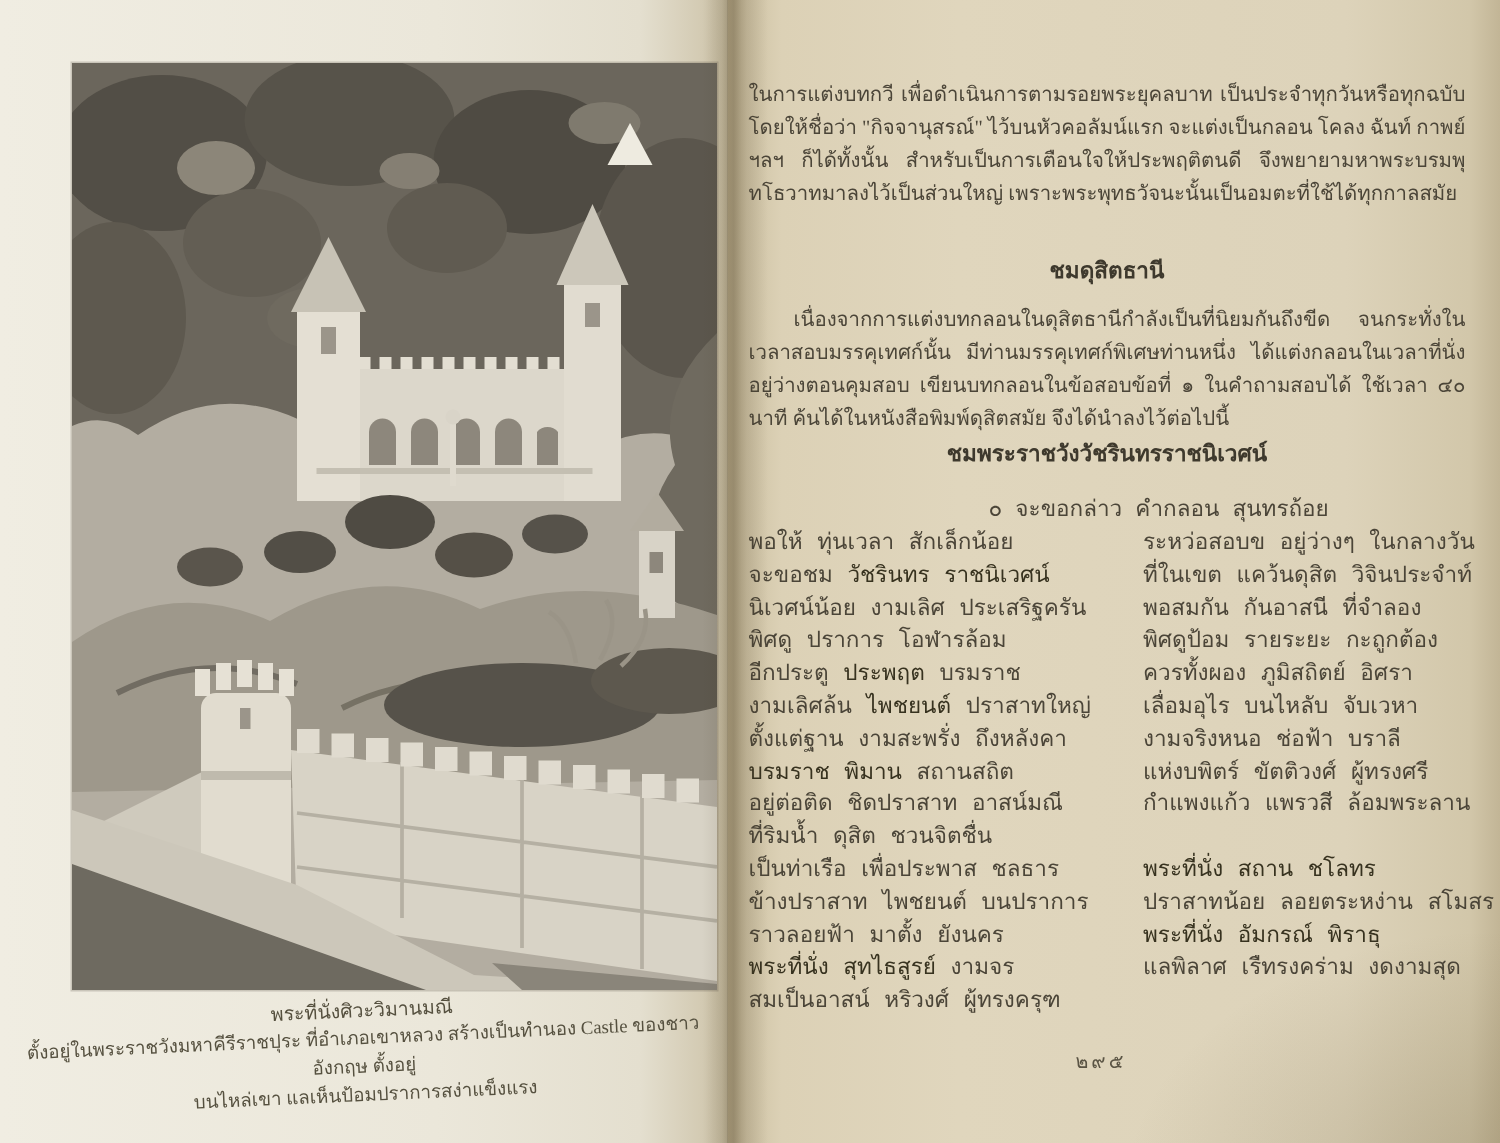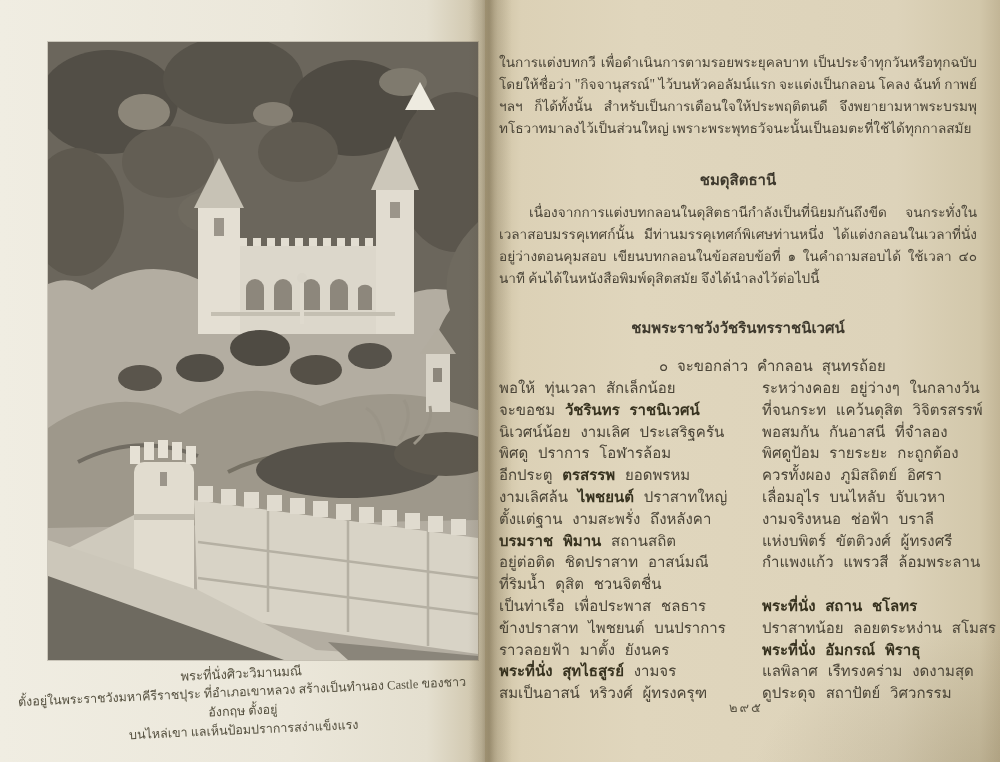--- a/index.html
+++ b/index.html
@@ -40,32 +40,32 @@
   .para{
     font-size:13.6px;line-height:22px;text-align:justify;margin:0;
   }
   .para1{margin-top:52px;}
   .para2{margin-top:10px;text-indent:30px;}
   .heading{
     text-align:center;font-weight:700;font-size:15px;color:#3e392d;
     margin:0;
   }
   .h1{margin-top:28px;font-family:Liberation Mono, monospace;}
-  .h2{margin-top:26px;}
+  .h2{}
 
   .poem{margin-top:15px;font-size:15px;}
   .poem-open{margin-left:160px;line-height:22px;word-spacing:5px;}
   .poem-rows{margin-top:1px;}
   .poem-row{display:flex;line-height:21.8px;}
   .hemi{word-spacing:6px;white-space:nowrap;}
   .hemi.l{width:263px;flex:0 0 263px;}
-  .hemi b{font-weight:700;color:#37321f;}
+  .hemi b{font-weight:400;color:#37321f;}
 
   .page-number{
-    position:absolute;left:244px;top:697px;
+    position:absolute;left:232px;top:697px;
     font-size:13px;color:#5a5444;letter-spacing:2px;
   }
 
   
   .gutter{
     position:absolute;left:468px;top:0;width:44px;height:762px;pointer-events:none;
     background:linear-gradient(90deg,
       rgba(70,58,34,0) 0%,
       rgba(70,58,34,.10) 30%,
       rgba(70,58,34,.30) 48%,
@@ -224,36 +224,36 @@
 
       <p class="para para2">เนื่องจากการแต่งบทกลอนในดุสิตธานีกำลังเป็นที่นิยมกันถึงขีด จนกระทั่งในเวลาสอบมรรคุเทศก์นั้น มีท่านมรรคุเทศก์พิเศษท่านหนึ่ง ได้แต่งกลอนในเวลาที่นั่งอยู่ว่างตอนคุมสอบ เขียนบทกลอนในข้อสอบข้อที่ ๑ ในคำถามสอบได้ ใช้เวลา ๔๐ นาที ค้นได้ในหนังสือพิมพ์ดุสิตสมัย จึงได้นำลงไว้ต่อไปนี้</p>
 
       <h3 class="heading h2">ชมพระราชวังวัชรินทรราชนิเวศน์</h3>
 
       <div class="poem">
         <div class="poem-open">๐  จะขอกล่าว คำกลอน สุนทรถ้อย</div>
         <div class="poem-rows">
             <div class="poem-row">
               <span class="hemi l"><span>พอให้ ทุ่นเวลา สักเล็กน้อย</span></span>
-              <span class="hemi r"><span>ระหว่างคอย อยู่ว่างๆ ในกลางวัน</span></span>
+              <span class="hemi r"><span>ระหว่อสอบข อยู่ว่างๆ ในกลางวัน</span></span>
             </div>
             <div class="poem-row">
               <span class="hemi l"><span>จะขอชม </span><b>วัชรินทร ราชนิเวศน์</b></span>
-              <span class="hemi r"><span>ที่จนกระท แคว้นดุสิต วิจิตรสรรพ์</span></span>
+              <span class="hemi r"><span>ที่ในเขต แคว้นดุสิต วิจินประจำท์</span></span>
             </div>
             <div class="poem-row">
               <span class="hemi l"><span>นิเวศน์น้อย งามเลิศ ประเสริฐครัน</span></span>
               <span class="hemi r"><span>พอสมกัน กันอาสนี ที่จำลอง</span></span>
             </div>
             <div class="poem-row">
               <span class="hemi l"><span>พิศดู ปราการ โอฬารล้อม</span></span>
               <span class="hemi r"><span>พิศดูป้อม รายระยะ กะถูกต้อง</span></span>
             </div>
             <div class="poem-row">
-              <span class="hemi l"><span>อีกประตู </span><b>ตรสรรพ</b><span> ยอดพรหม</span></span>
+              <span class="hemi l"><span>อีกประตู </span><b>ประพฤต</b><span> บรมราช</span></span>
               <span class="hemi r"><span>ควรทั้งผอง ภูมิสถิตย์ อิศรา</span></span>
             </div>
             <div class="poem-row">
               <span class="hemi l"><span>งามเลิศล้น </span><b>ไพชยนต์</b><span> ปราสาทใหญ่</span></span>
               <span class="hemi r"><span>เลื่อมอุไร บนไหลับ จับเวหา</span></span>
             </div>
             <div class="poem-row">
               <span class="hemi l"><span>ตั้งแต่ฐาน งามสะพรั่ง ถึงหลังคา</span></span>
               <span class="hemi r"><span>งามจริงหนอ ช่อฟ้า บราลี</span></span>
             </div>
@@ -279,21 +279,20 @@
             <div class="poem-row">
               <span class="hemi l"><span>ราวลอยฟ้า มาตั้ง ยังนคร</span></span>
               <span class="hemi r"><b>พระที่นั่ง อัมกรณ์ พิราธุ</b></span>
             </div>
             <div class="poem-row">
               <span class="hemi l"><b>พระที่นั่ง สุทไธสูรย์</b><span> งามจร</span></span>
               <span class="hemi r"><span>แลพิลาศ เรืทรงคร่าม งดงามสุด</span></span>
             </div>
             <div class="poem-row">
               <span class="hemi l"><span>สมเป็นอาสน์ หริวงศ์ ผู้ทรงครุฑ</span></span>
-              <span class="hemi r"><span>ดูประดุจ สถาปัตย์ วิศวกรรม</span></span>
             </div>
           </div>
       </div>
     </div>
 
     <div class="page-number">๒๙๕</div>
   </div>
 
   <div class="gutter"></div>
 </div>

